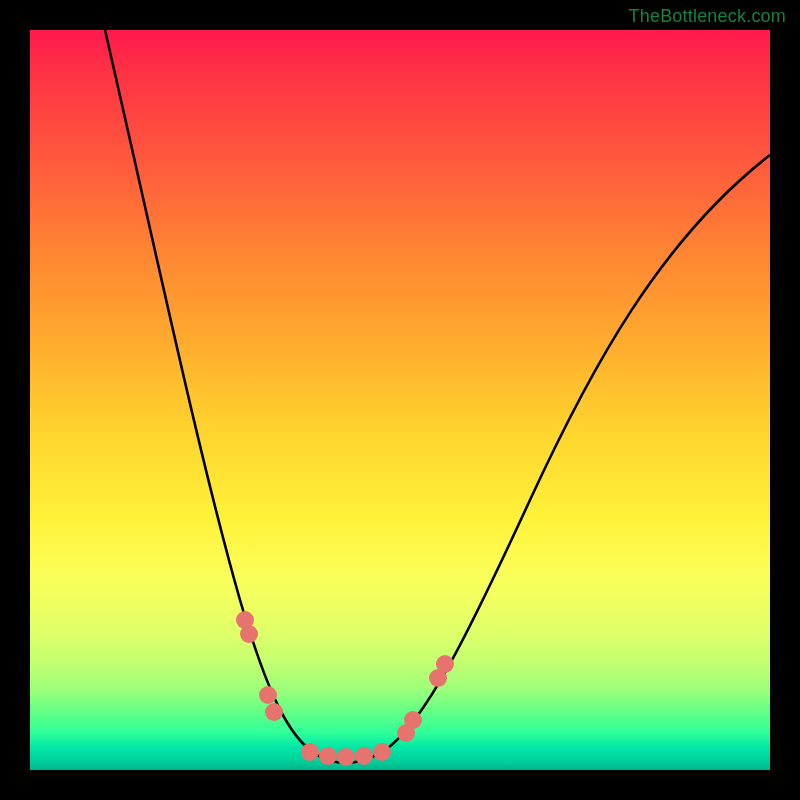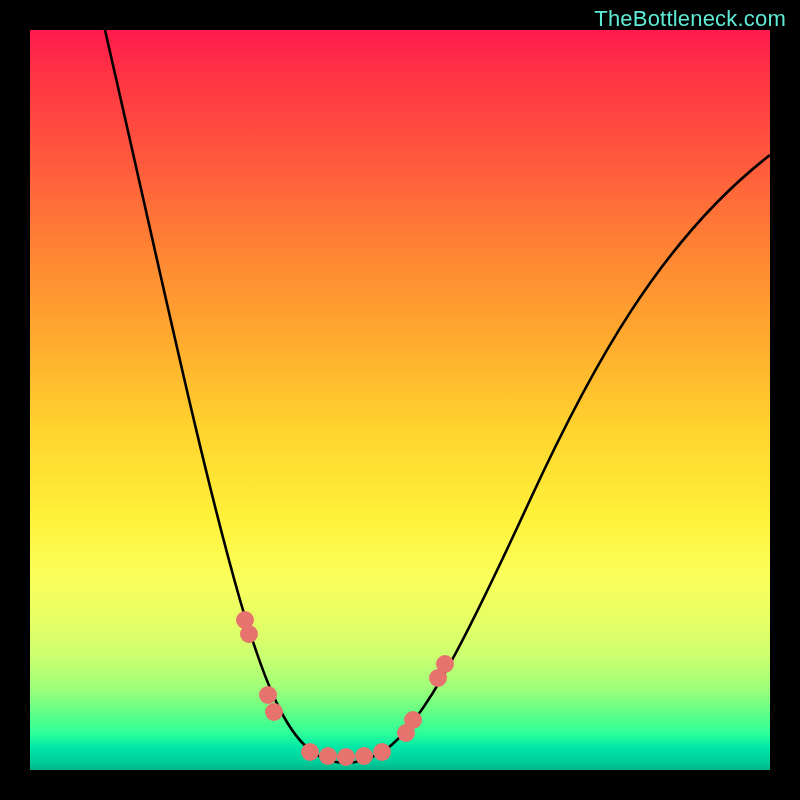--- a/index.html
+++ b/index.html
@@ -33,22 +33,22 @@
       #00e6a8 97%,
       #00cc99 99%,
       #00b38a 100%
     );
   }
   .watermark {
     position: absolute;
     top: 6px;
     right: 14px;
     font-family: Arial, Helvetica, sans-serif;
-    font-size: 22px;
-    color: #5eead4;
+    font-size: 18px;
+    color: #15803d;
     letter-spacing: 0.2px;
   }
   svg.curve {
     position: absolute;
     left: 0; top: 0;
     width: 740px;
     height: 740px;
     overflow: visible;
   }
 </style>

